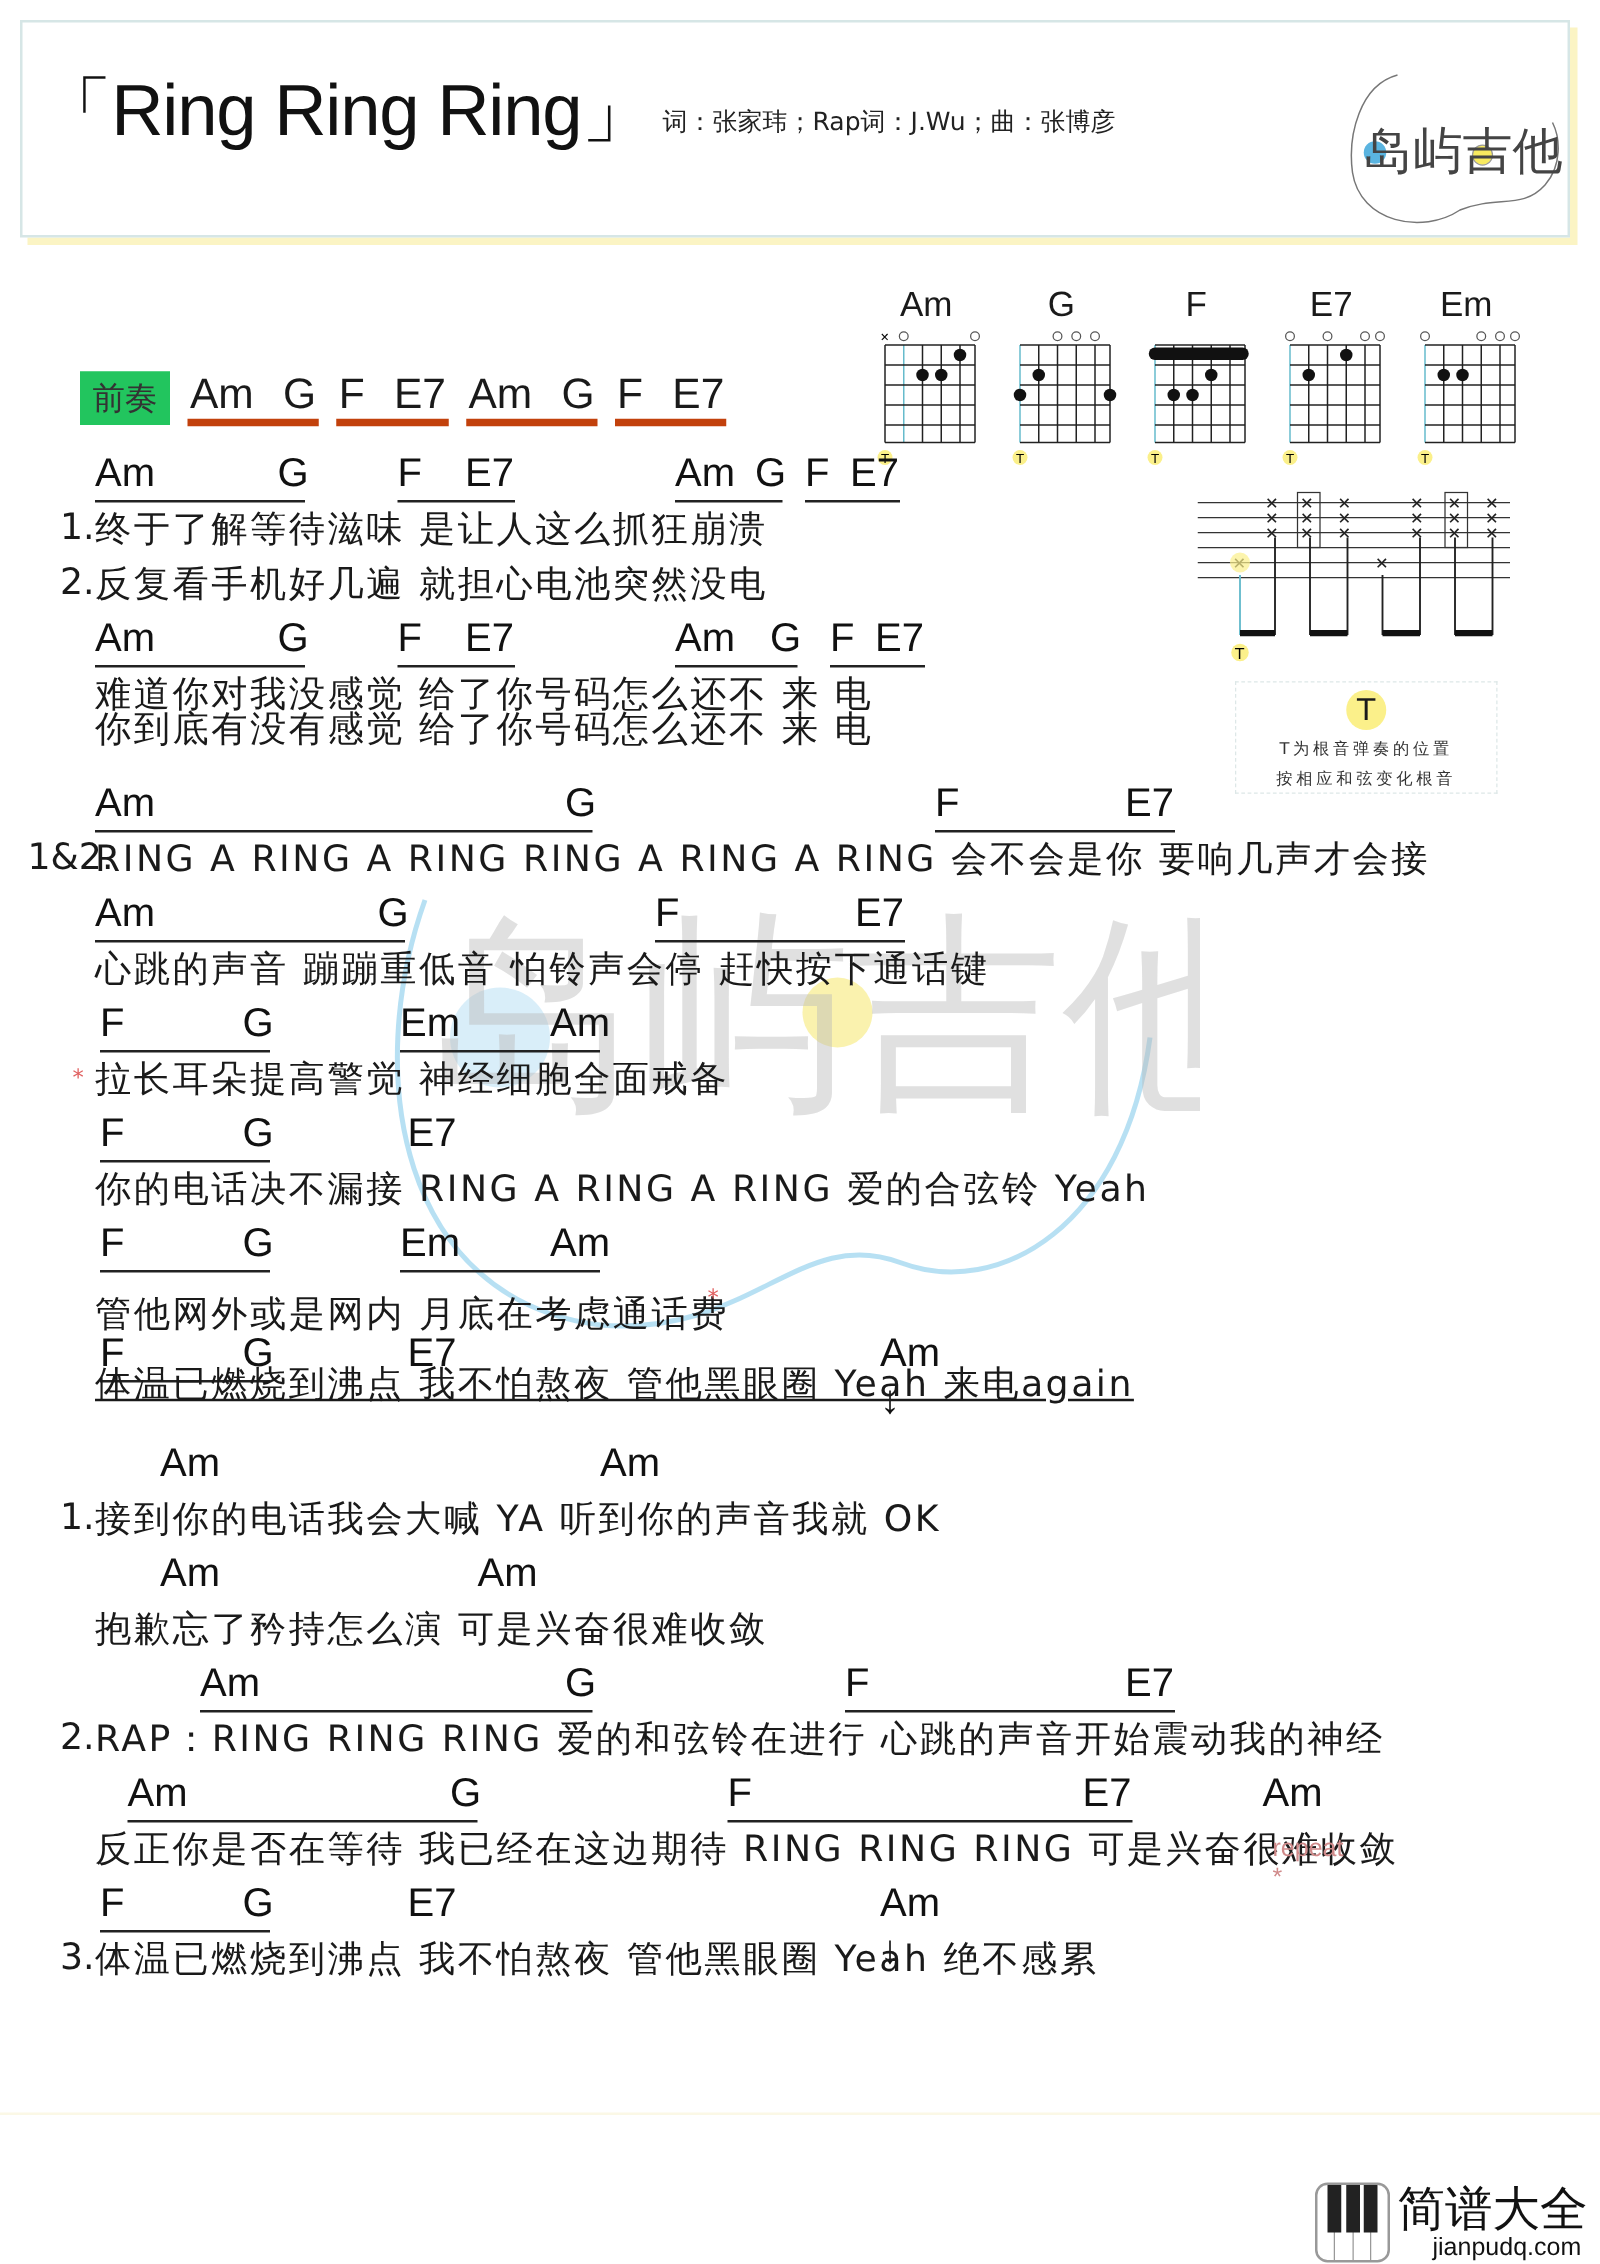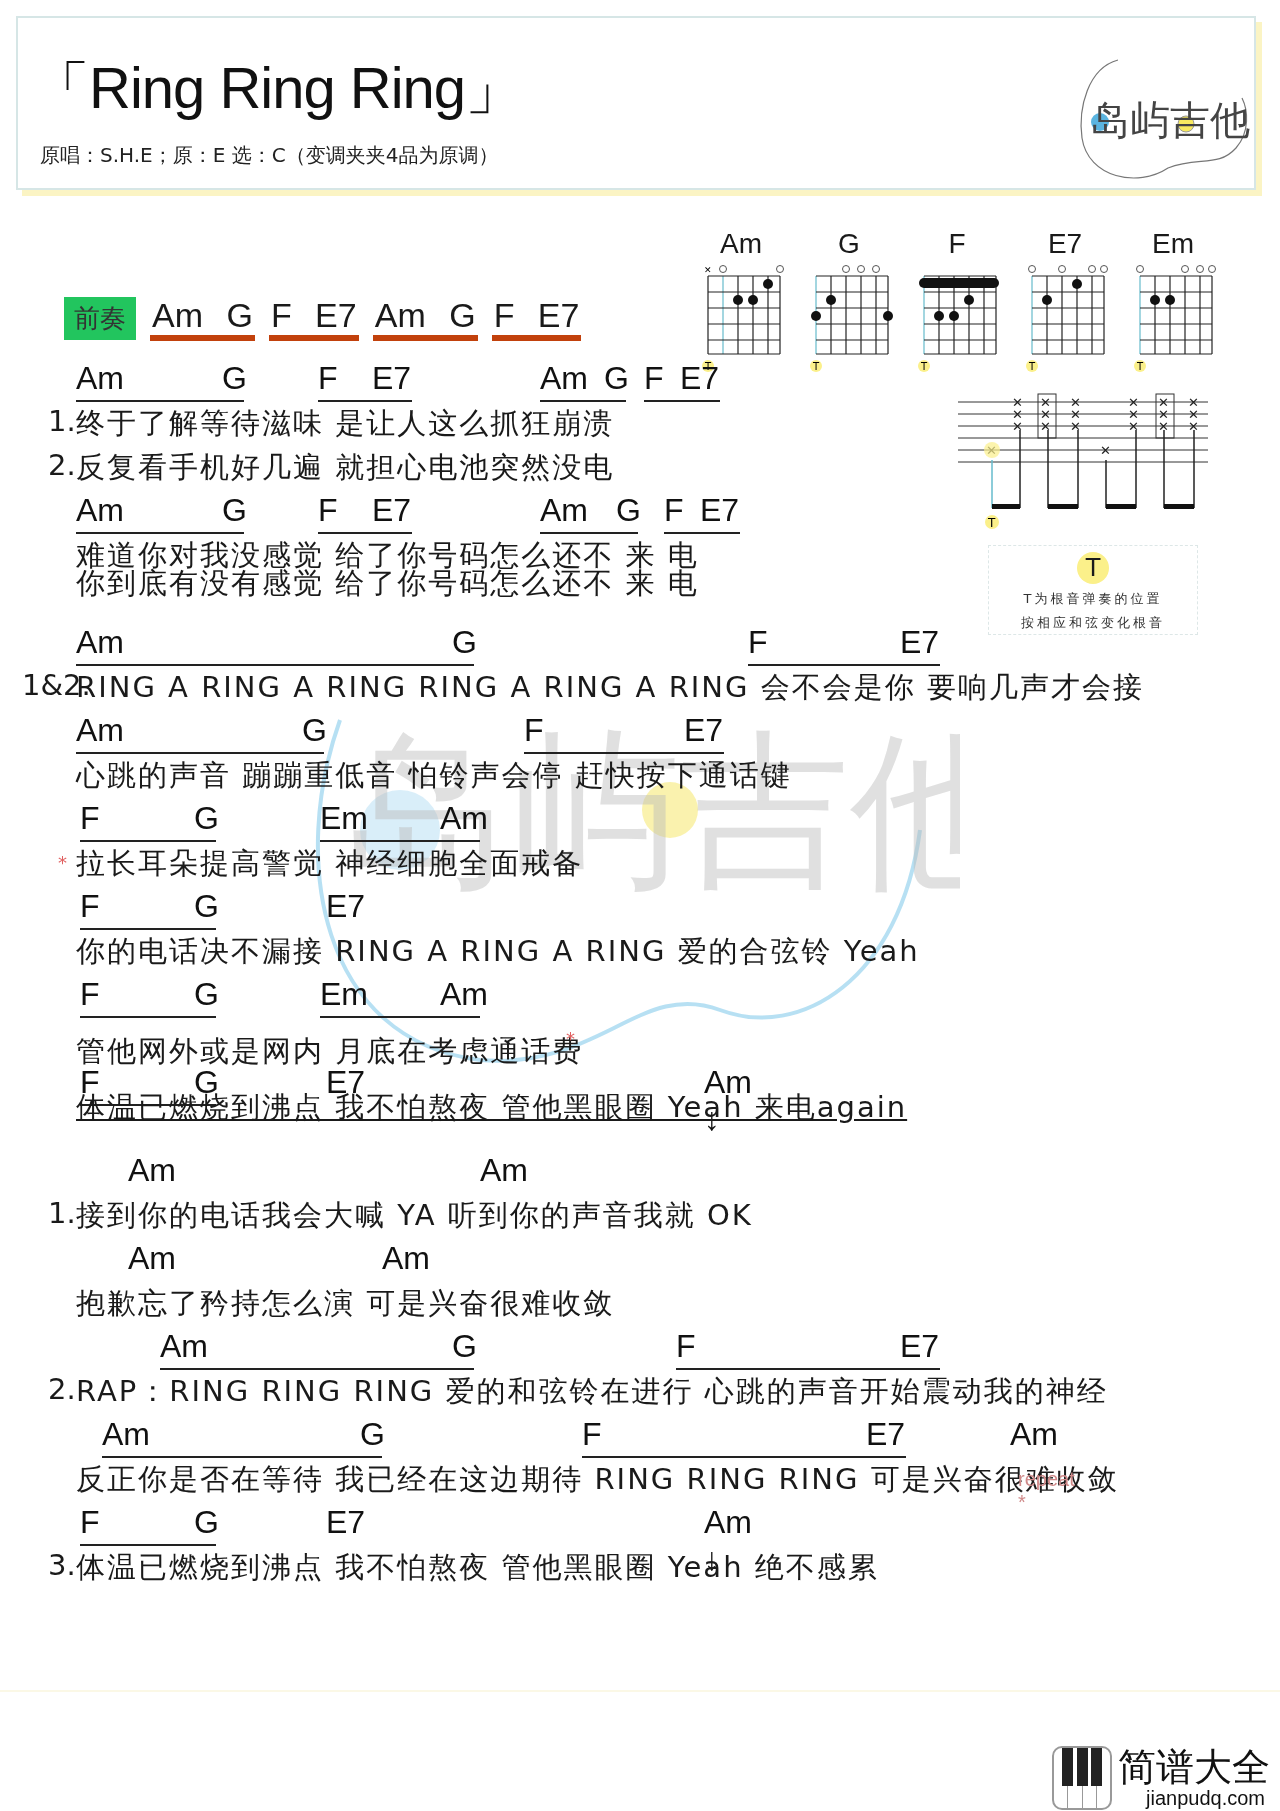--- a/index.html
+++ b/index.html
@@ -44,21 +44,21 @@
   .piano span:last-child { border-right: none; }
   .piano i { position: absolute; top: 0; right: -6px; width: 11px; height: 38px; background: #222; z-index: 2; }
   .brand-cn { font-size: 38px; color: #111; line-height: 40px; }
   .brand-en { font-size: 20px; color: #111; font-family: "Liberation Sans", sans-serif; margin-left: 28px; }
 </style>
 </head>
 <body>
 
 <div class="header-box">
   <div class="title">「Ring Ring Ring」</div>
-  <div class="meta">原唱：S.H.E；原：E  选：C（变调夹夹4品为原调）</div>
+  <div class="credits">词：张家玮；Rap词：J.Wu；曲：张博彦</div>
   <div class="logo">
     <svg viewBox="0 0 200 150">
       <path d="M60,22 C30,30 20,70 24,100 C30,140 80,150 110,130 C140,118 160,130 178,110 C192,94 190,72 184,60" fill="none" stroke="#777" stroke-width="1.2"></path>
       <circle cx="42" cy="84" r="9" fill="#5ab4e0"></circle>
       <circle cx="128" cy="86" r="8" fill="#f8ea60" stroke="#999" stroke-width="1"></circle>
       <text x="32" y="96" font-size="40" fill="#444" font-family="DejaVu Sans, sans-serif" font-weight="200">岛屿吉他</text>
     </svg>
   </div>
 </div>
 

